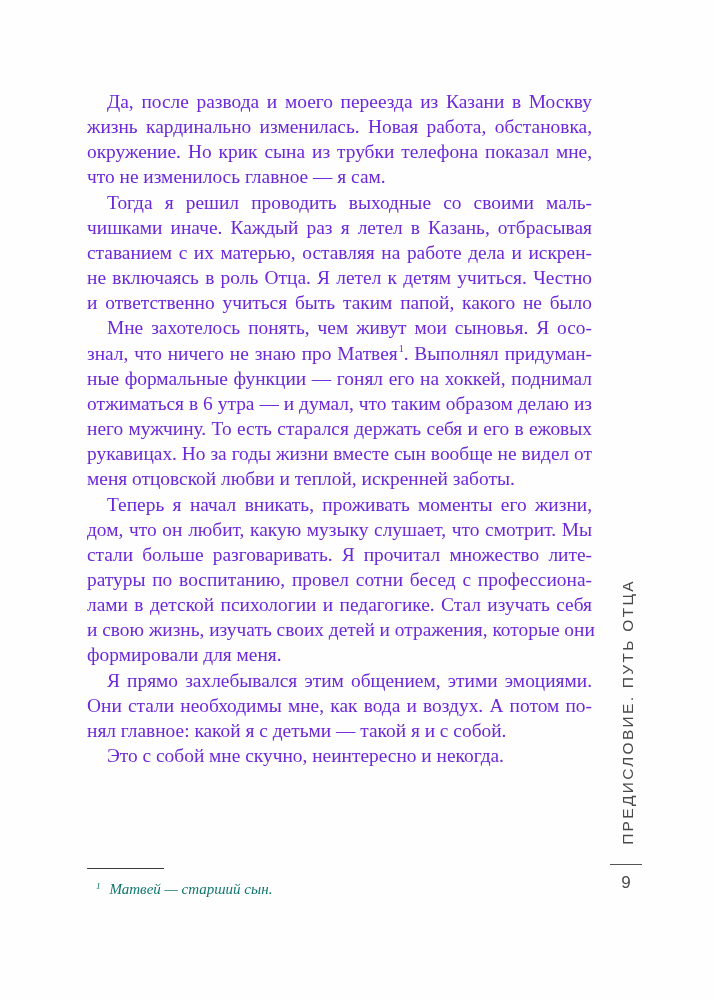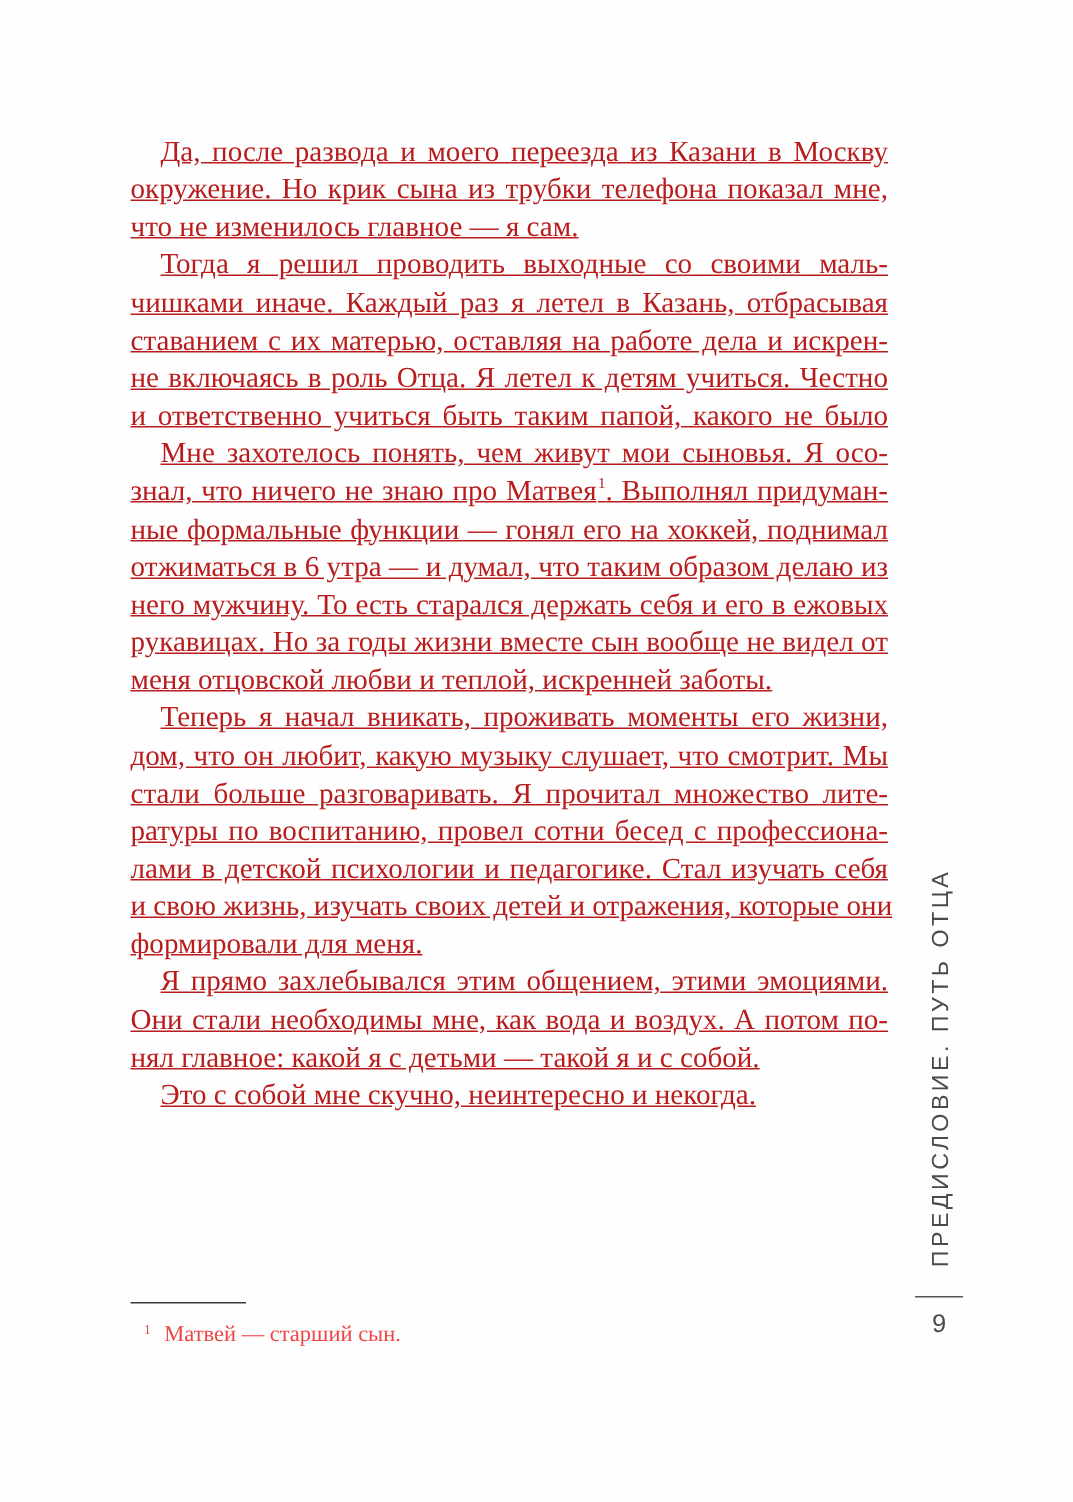--- a/index.html
+++ b/index.html
@@ -21,22 +21,21 @@
       background: #fefefe;
     }
     .body-text {
       position: absolute;
       left: 87px;
       top: 89px;
       width: 505px;
       font-family: "Liberation Serif", "DejaVu Serif", serif;
       font-size: 19.4px;
       line-height: 25.17px;
-      color: #b91c1c;
-      text-decoration: underline;
+      color: #6d28d9;
     }
     .line {
       display: block;
       height: 25.17px;
       white-space: nowrap;
       text-align: justify;
       text-align-last: justify;
       overflow: visible;
     }
     .line.last {
@@ -59,22 +58,23 @@
       height: 0;
       border-top: 1.2px solid #3a3a3a;
     }
     .footnote {
       position: absolute;
       left: 96px;
       top: 876px;
       font-family: "Liberation Serif", "DejaVu Serif", serif;
       font-size: 15px;
       line-height: 20px;
-      color: #ef4444;
+      color: #0f766e;
       white-space: nowrap;
+      font-style: italic;
     }
     .footnote .fn-num {
       font-size: 9px;
       vertical-align: 5px;
       margin-right: 9px;
     }
     .running-head {
       position: absolute;
       left: 628px;
       top: 712px;
@@ -113,20 +113,21 @@
   </style>
 </head>
 <body>
 
 <div class="page">
 
   <div class="body-text">
 
     <div>
       <span class="line indent">Да, после развода и моего переезда из Казани в Москву</span>
+      <span class="line">жизнь кардинально изменилась. Новая работа, обстановка,</span>
       <span class="line">окружение. Но крик сына из трубки телефона показал мне,</span>
       <span class="line last">что не изменилось главное — я сам.</span>
     </div>
 
     <div>
       <span class="line indent">Тогда я решил проводить выходные со своими маль-</span>
       <span class="line">чишками иначе. Каждый раз я летел в Казань, отбрасывая</span>
       <span class="line">ставанием с их матерью, оставляя на работе дела и искрен-</span>
       <span class="line">не включаясь в роль Отца. Я летел к детям учиться. Честно</span>
       <span class="line">и ответственно учиться быть таким папой, какого не было</span>

